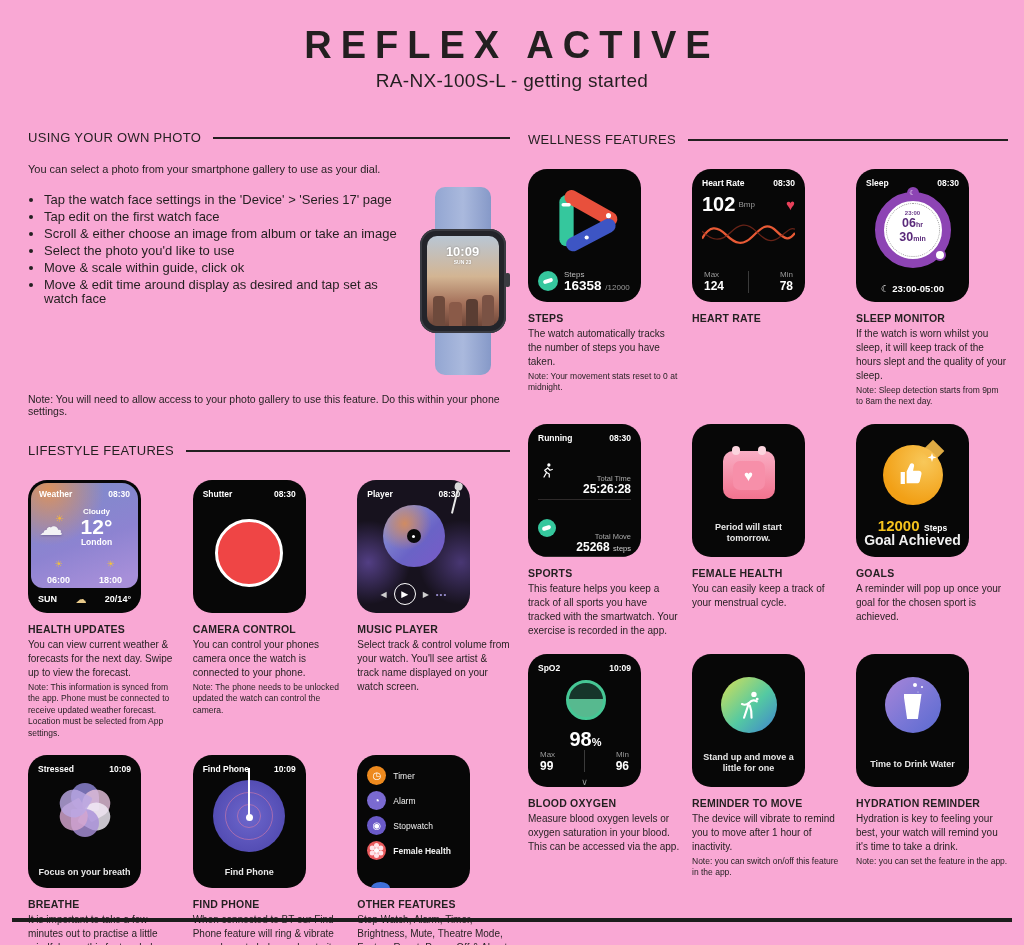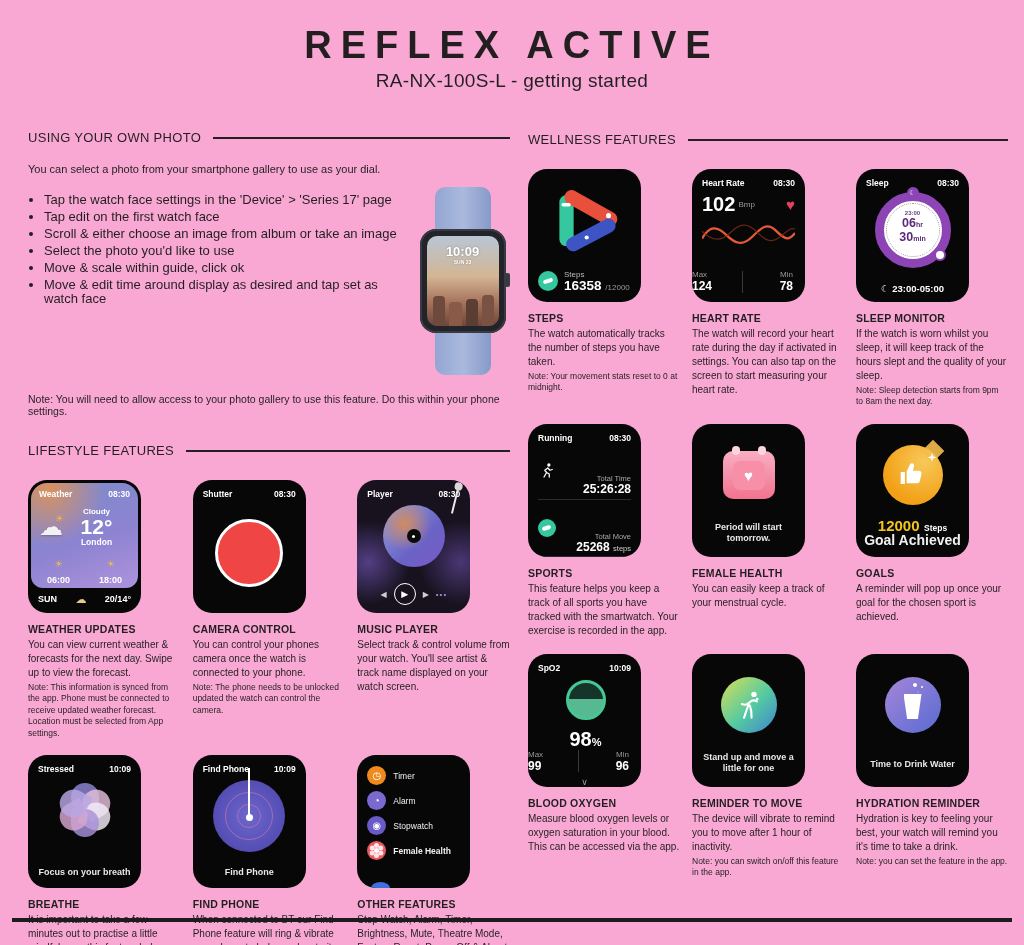--- a/index.html
+++ b/index.html
@@ -115,21 +115,21 @@
   .shoe-dot:before{content:"";position:absolute;left:5px;top:8px;width:10px;height:4px;border-radius:3px;background:#fff;transform:rotate(-18deg);}
   .steps-lab{font-size:8px;color:#bdbdbd;}
   .steps-val{font-size:13.5px;font-weight:bold;color:#fff;line-height:1;}
   .steps-goal{font-size:8px;color:#9a9a9a;font-weight:normal;}
   
   .hr-main{display:flex;align-items:center;margin-top:6px;}
   .hr-val{font-size:20px;font-weight:bold;line-height:1;}
   .hr-unit{font-size:8px;color:#9a9a9a;margin-left:3px;}
   .hr-heart{margin-left:auto;font-size:15px;color:#e8405a;line-height:1;}
   .hr-wave{display:block;margin-top:2px;}
-  .mmrow{position:absolute;left:0;right:12px;bottom:9px;display:flex;align-items:center;}
+  .mmrow{position:absolute;left:12px;right:12px;bottom:9px;display:flex;align-items:center;}
   .mmcol{flex:1;}
   .mmcol.right{text-align:right;}
   .mmlab{font-size:8px;color:#9a9a9a;}
   .mmval{font-size:12px;font-weight:bold;}
   .mmdiv{width:1px;height:22px;background:#3a3a3a;margin:0 6px;}
   
   .sleep-dial{width:76px;height:76px;border-radius:50%;background:#fff;border:9px solid #8d44b4;
               box-sizing:border-box;margin:4px auto 0;position:relative;text-align:center;}
   .sleep-dial:before{content:"";position:absolute;inset:2px;border-radius:50%;border:1.5px dotted #9a9a9a;}
   .sl-start{font-size:6px;font-weight:bold;color:#6a3a8a;margin-top:9px;}
@@ -267,21 +267,21 @@
               <div><span class="ico">☀</span><b>06:00</b></div>
               <div><span class="ico">☀</span><b>18:00</b></div>
             </div>
           </div>
           <div class="wbottom">
             <span>SUN</span>
             <span class="wbcloud">☁</span>
             <span>20/14°</span>
           </div>
         </div>
-        <h3 class="ftitle">WEATHER UPDATES</h3>
+        <h3 class="ftitle">HEALTH UPDATES</h3>
         <p class="fbody">You can view current weather &amp; forecasts for the next day.  Swipe up to view the forecast.</p>
         <p class="fnote">Note: This information is synced from the app. Phone must be connected to receive updated weather forecast. Location must be selected from App settings.</p>
       </div>
 
       <div class="cell">
         <div class="face">
           <div class="sbar">
             <span>Shutter</span>
             <span>08:30</span>
           </div>
@@ -435,21 +435,20 @@
               <div class="mmval">124</div>
             </div>
             <div class="mmdiv"></div>
             <div class="mmcol right">
               <div class="mmlab">Min</div>
               <div class="mmval">78</div>
             </div>
           </div>
         </div>
         <h3 class="ftitle">HEART RATE</h3>
-        <p class="fbody">The watch will record your heart rate during the day if activated in settings. You can also tap on the screen to start measuring your heart rate.</p>
       </div>
 
       <div class="cell">
         <div class="face">
           <div class="sbar">
             <span>Sleep</span>
             <span>08:30</span>
           </div>
           <div class="sleep-dial">
             <div class="sl-moon">☾</div>

